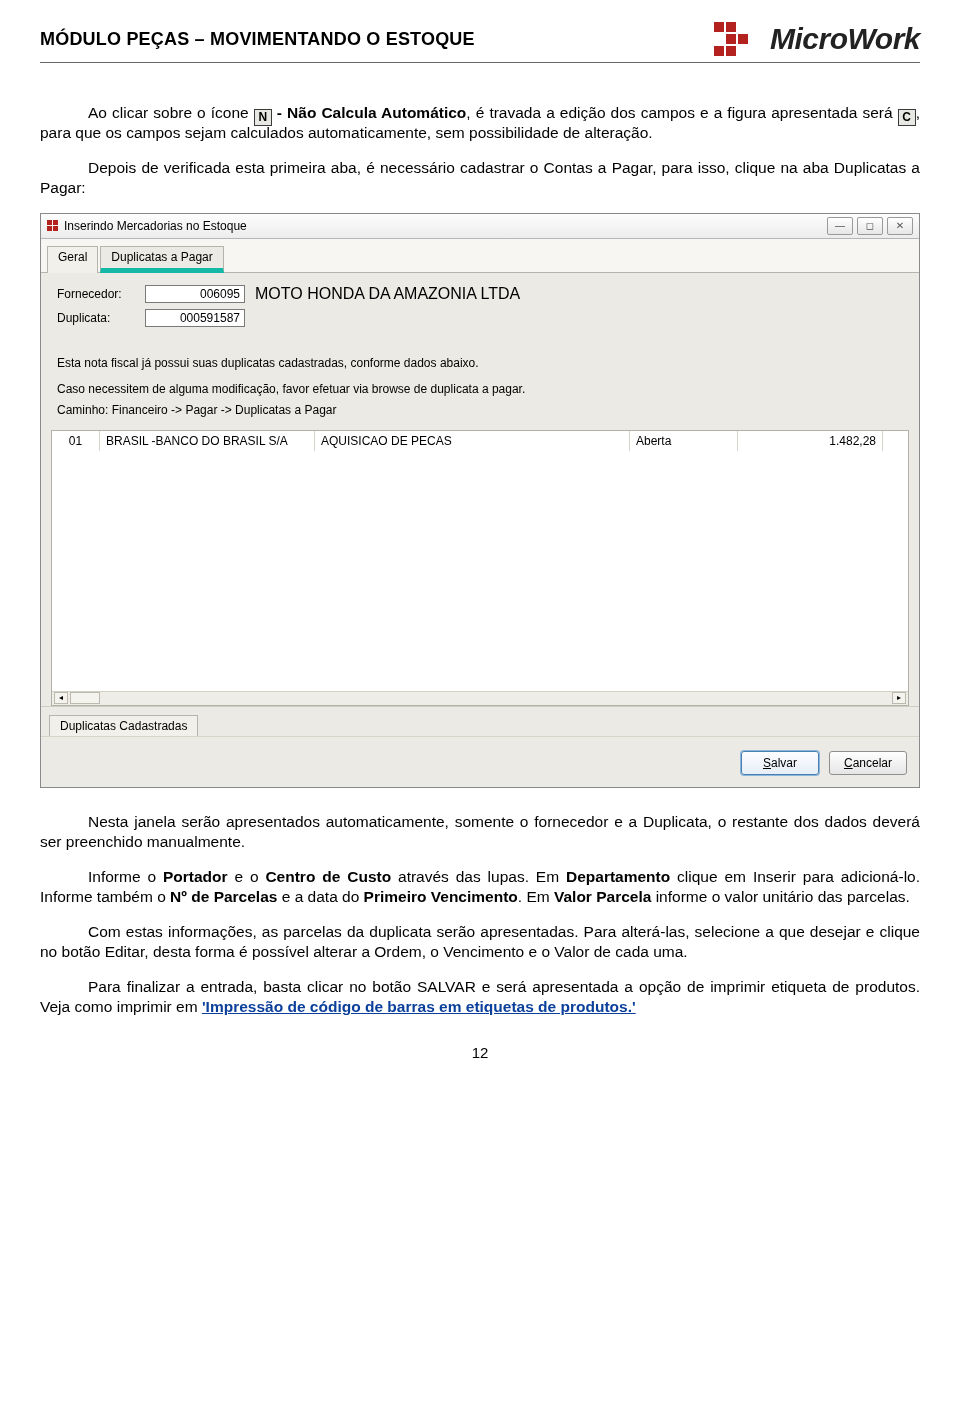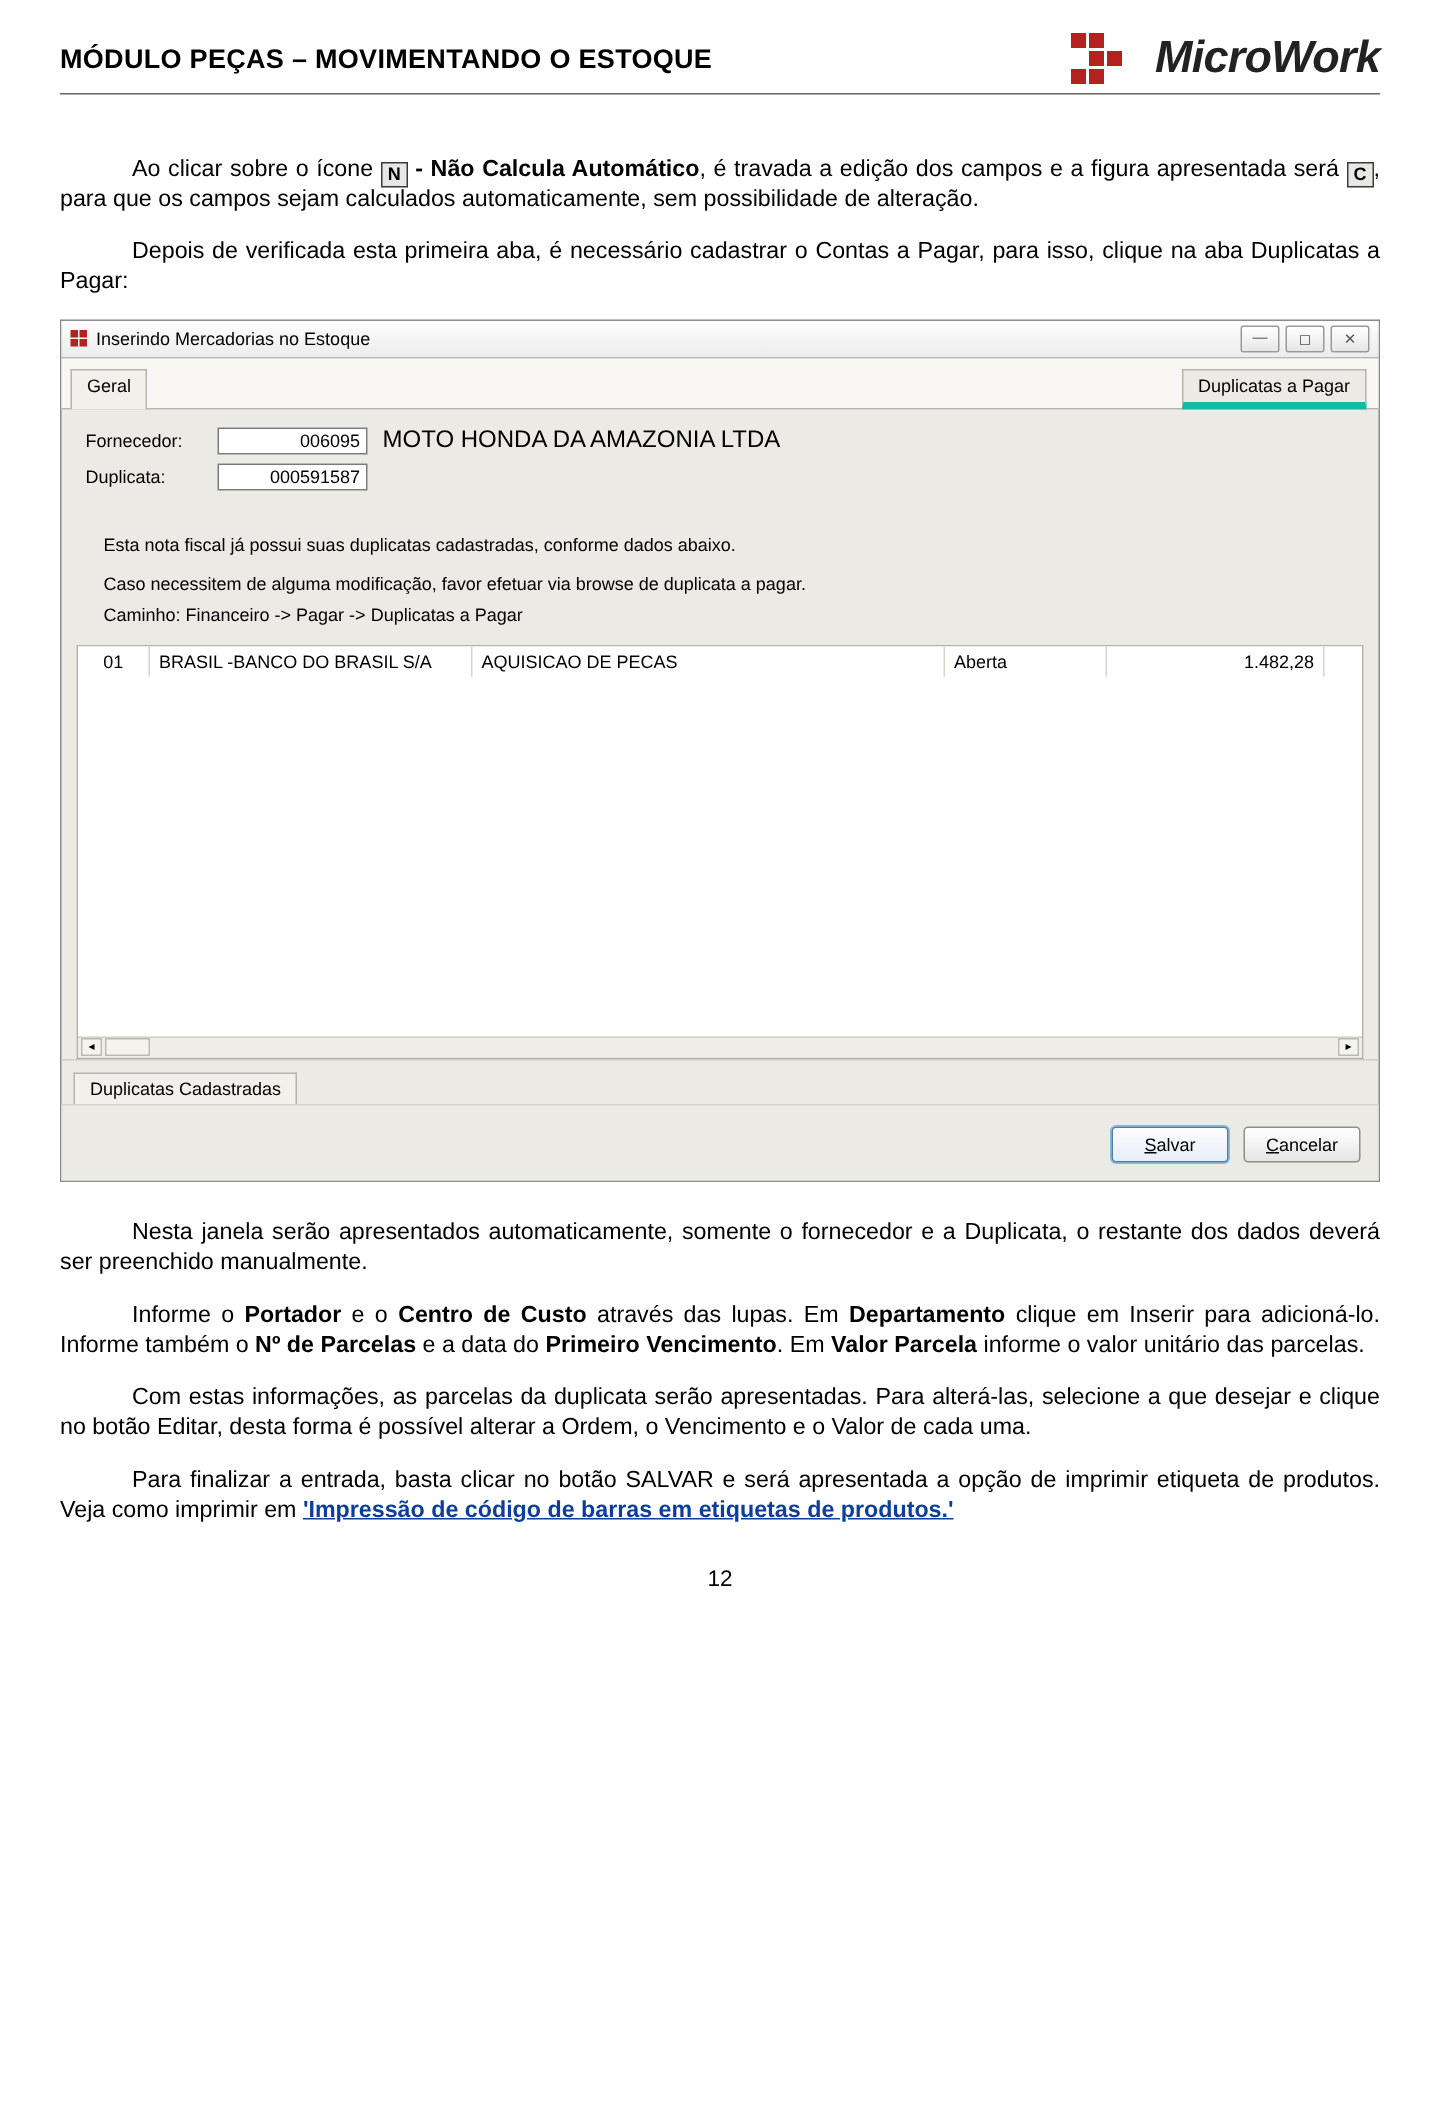--- a/index.html
+++ b/index.html
@@ -119,21 +119,20 @@
     align-items: center;
     justify-content: center;
     color: #555;
   }
   .tab-strip {
     display: flex;
     gap: 0;
     padding: 6px 6px 0 6px;
     background: #f7f6f2;
     border-bottom: 1px solid #b7b4ab;
-    justify-content: space-between;
   }
   .tab {
     padding: 3px 10px 4px 10px;
     border: 1px solid #b7b4ab;
     border-bottom: none;
     background: #f2f0ea;
     margin-right: 2px;
     position: relative;
     top: 1px;
     font-size: 12px;
@@ -154,21 +153,20 @@
     height: 18px;
     font-size: 12px;
     padding: 0 4px;
     text-align: right;
   }
   .readonly-text { margin-left: 10px; font-size: 16px; }
   .note-block {
     padding: 12px 4px 4px 16px;
     font-size: 12px;
     line-height: 1.7;
-    margin-left: 12px;
   }
   .grid-wrap {
     margin: 6px 10px 0 10px;
     border: 1px solid #b4b1a8;
     background: #fff;
   }
   .grid-head {
     display: flex;
     background: linear-gradient(#f7f6f1, #e9e7df);
     border-bottom: 1px solid #c9c6bc;

